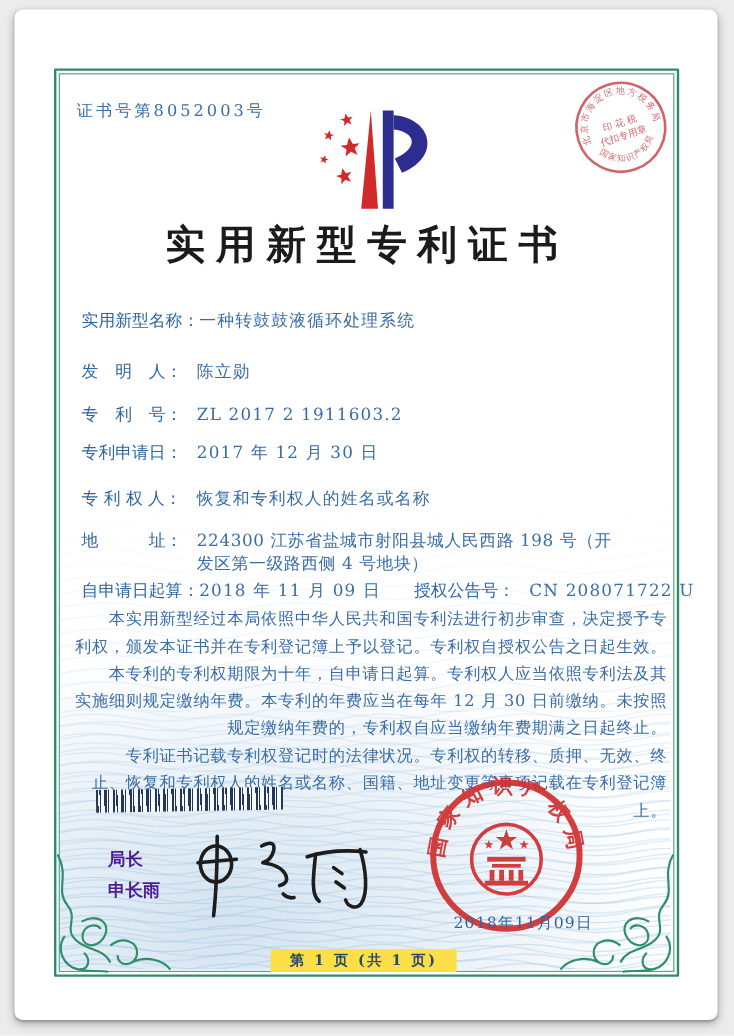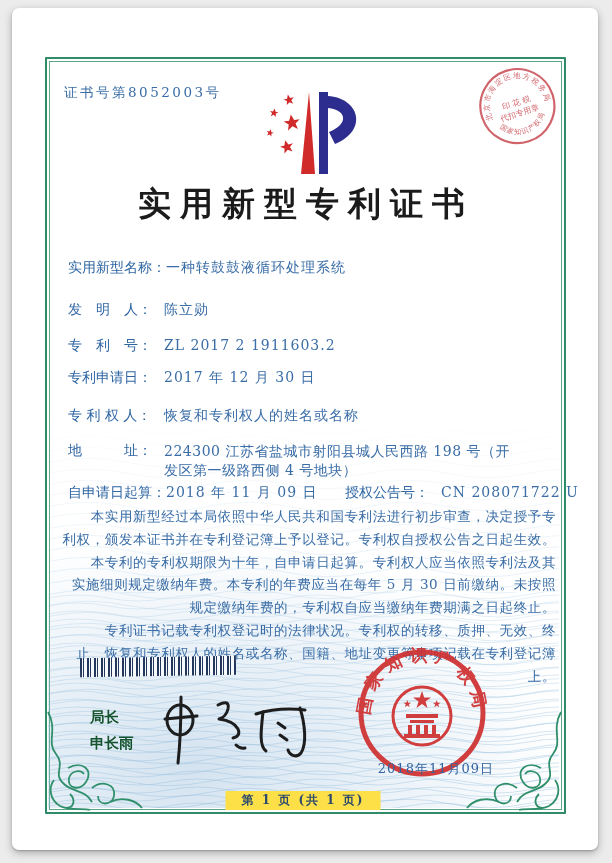--- a/index.html
+++ b/index.html
@@ -54,21 +54,21 @@
     font-size:13.5px;line-height:22.8px;color:#3a6da6;letter-spacing:.6px;
   }
   .body-text p{margin:0;text-indent:2em;text-align:right;}
   .barcode{
     position:absolute;left:80px;top:657px;width:156px;height:19px;
     transform:rotate(-1deg);
     background:repeating-linear-gradient(90deg,
       #23365c 0 2px,#f6f9fc 2px 3px,#23365c 3px 4px,#f6f9fc 4px 7px,
       #23365c 7px 9px,#f6f9fc 9px 10px,#23365c 10px 11px,#f6f9fc 11px 14px);
   }
-  .signer{position:absolute;left:90px;top:704px;font-size:14.5px;font-weight:bold;color:#14532d;line-height:26px;}
+  .signer{position:absolute;left:90px;top:704px;font-size:14.5px;font-weight:bold;color:#4c1d95;line-height:26px;}
   .signature{position:absolute;left:152px;top:683px;}
   .seal{position:absolute;left:352px;top:644px;opacity:.92;}
   .seal-date{
     position:absolute;left:352px;top:760px;width:142px;text-align:right;
     font-size:13px;color:#3464a0;letter-spacing:1px;z-index:5;
   }
   .orn{position:absolute;z-index:6;}
   .orn-left{left:40px;top:710px;}
   .orn-right{left:457px;top:710px;transform:scaleX(-1);}
   .footer{
@@ -154,21 +154,21 @@
       <span class="flabel">地　　　址：</span><span class="fvalue addr-val">224300 江苏省盐城市射阳县城人民西路 198 号（开发区第一级路西侧 4 号地块）</span>
     </div>
     <div class="frow" style="top:484px;width:490px">
       <span><span class="flabel">自申请日起算：</span><span class="fvalue">2018 年 11 月 09 日</span></span>
       <span class="grant-no"><span class="flabel">授权公告号：</span><span class="fvalue">CN 208071722 U</span></span>
     </div>
   </div>
 
   <div class="body-text">
     <p>本实用新型经过本局依照中华人民共和国专利法进行初步审查，决定授予专利权，颁发本证书并在专利登记簿上予以登记。专利权自授权公告之日起生效。</p>
-    <p>本专利的专利权期限为十年，自申请日起算。专利权人应当依照专利法及其实施细则规定缴纳年费。本专利的年费应当在每年 5 月 30 日前缴纳。未按照规定缴纳年费的，专利权自应当缴纳年费期满之日起终止。</p>
+    <p>本专利的专利权期限为十年，自申请日起算。专利权人应当依照专利法及其实施细则规定缴纳年费。本专利的年费应当在每年 12 月 30 日前缴纳。未按照规定缴纳年费的，专利权自应当缴纳年费期满之日起终止。</p>
     <p>专利证书记载专利权登记时的法律状况。专利权的转移、质押、无效、终止、恢复和专利权人的姓名或名称、国籍、地址变更等事项记载在专利登记簿上。</p>
   </div>
 
   <div class="barcode"></div>
 
   <div class="signer">
     <div>局长</div>
     <div>申长雨</div>
   </div>
 

